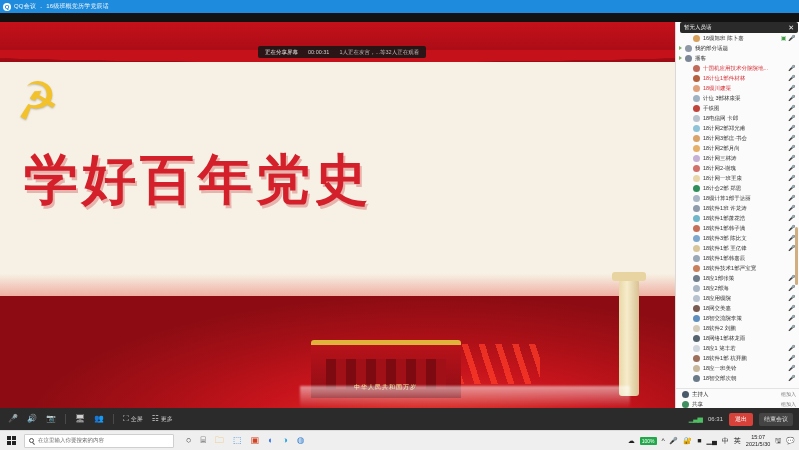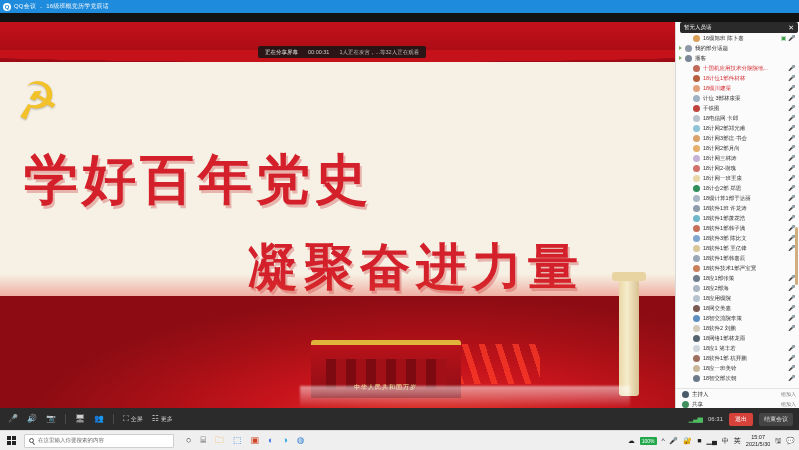--- a/index.html
+++ b/index.html
@@ -247,21 +247,20 @@
     <span class="tb-sep">-</span>
     <span class="tb-text">16级班概党历学党辰话</span>
   </div>
   <div class="topband"></div>
 
   <div class="stage">
     <div class="stage-banner"></div>
     <div class="emblem">☭</div>
 
     <div class="headline1">学好百年党史</div>
-    <div class="headline2">凝聚奋进力量</div>
     <div class="presenter">汇报人： 陈卜嘉</div>
 
     <div class="scene-fade"></div>
     <div class="scene">
       <div class="flags"></div>
       <div class="gate">
         <div class="gate-banner">中华人民共和国万岁</div>
       </div>
       <div class="pillar"></div>
       <div class="fountain"></div>

